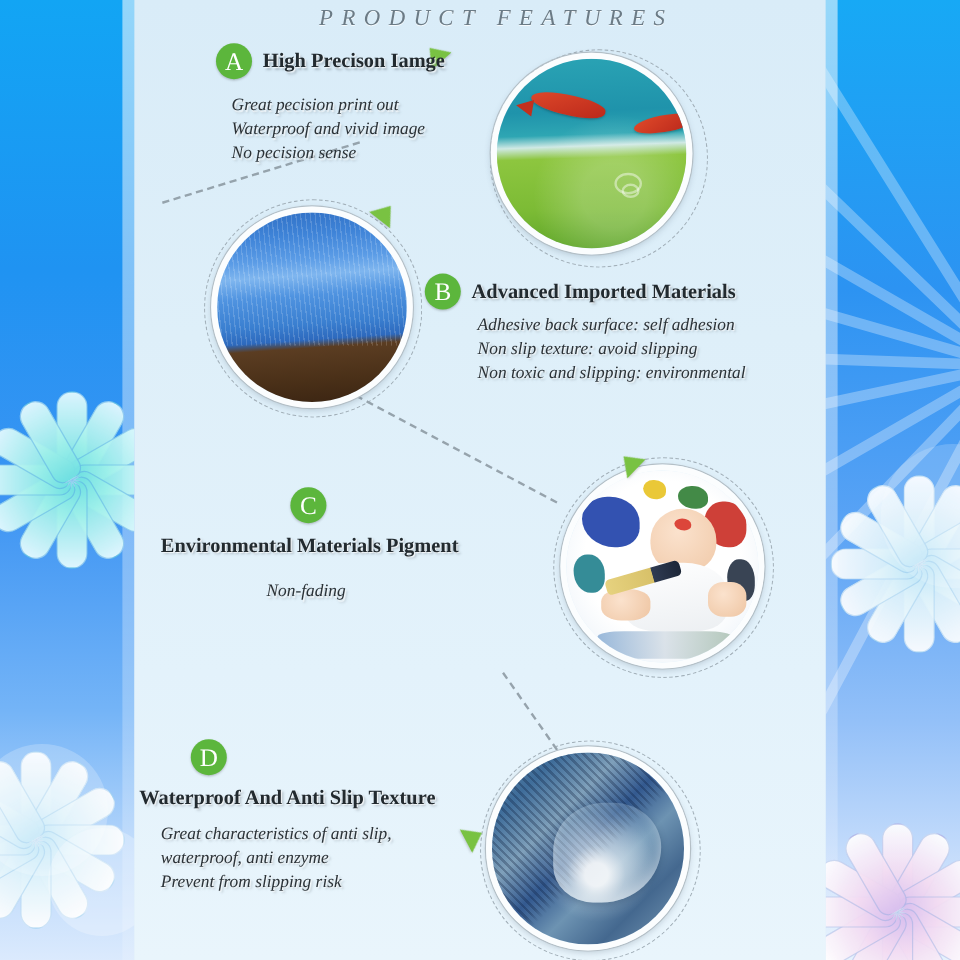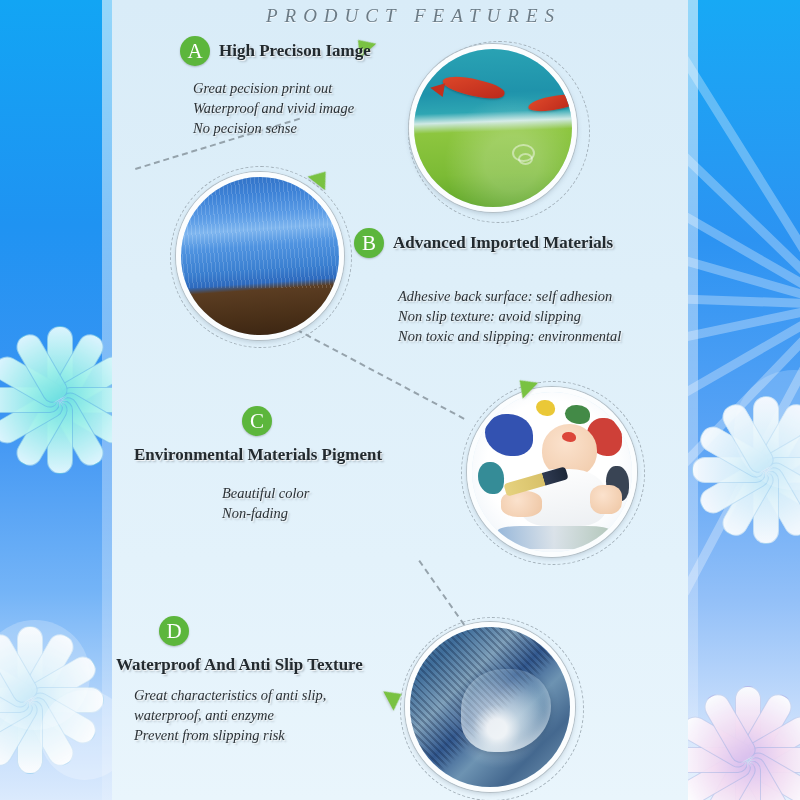--- a/index.html
+++ b/index.html
@@ -238,21 +238,21 @@
         <div class="weave"></div>
       </div>
     </div>
     <div class="arrow" style="left:198px;top:170px;transform:rotate(38deg);"></div>
 
     <div class="block" style="left:242px;top:228px;">
       <div class="inline-head">
         <div class="badge">B</div>
         <div class="head-text">Advanced Imported Materials</div>
       </div>
-      <div class="body-text" style="margin-top:28px;margin-left:44px;">
+      <div class="body-text" style="margin-top:3px;margin-left:44px;">
         <div>Adhesive back surface: self adhesion</div>
         <div>Non slip texture: avoid slipping</div>
         <div>Non toxic and slipping: environmental</div>
       </div>
     </div>
 
     <div class="dash-ring" style="left:349px;top:381px;width:182px;height:182px;"></div>
     <div class="photo" style="left:355px;top:387px;width:160px;height:160px;">
         <div class="ph-inner img-c">
           <div class="splat" style="left:8%;top:14%;width:30%;height:26%;background:#1d3fa8;"></div>
@@ -269,21 +269,20 @@
           <div class="brush"></div>
           <div class="splat" style="left:16%;top:84%;width:70%;height:14%;border-radius:20%;background:linear-gradient(90deg,#7aa3cf,#cfd9e2,#9fb8a7);opacity:.75;"></div>
         </div>
     </div>
     <div class="arrow" style="left:402px;top:378px;transform:rotate(-46deg);"></div>
 
     <div class="block" style="left:22px;top:406px;">
       <div class="badge" style="margin-left:108px;">C</div>
       <div class="head-text" style="margin-top:9px;">Environmental Materials Pigment</div>
       <div class="body-text" style="margin-top:18px;margin-left:88px;">
-        <div>Beautiful color</div>
         <div>Non-fading</div>
       </div>
     </div>
 
     <div class="dash-ring" style="left:288px;top:617px;width:182px;height:182px;"></div>
     <div class="photo" style="left:293px;top:622px;width:160px;height:160px;">
       <div class="ph-inner img-d">
         <div class="hatch"></div>
         <div class="droplet"></div>
       </div>

